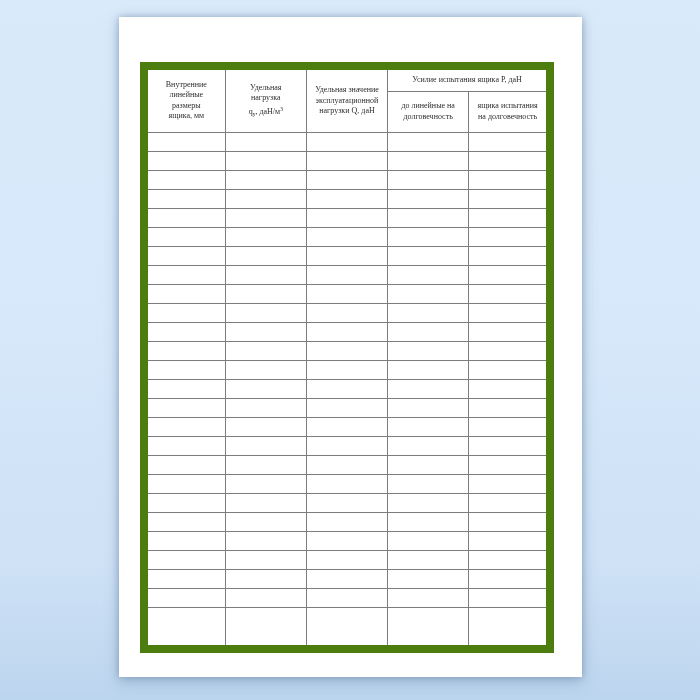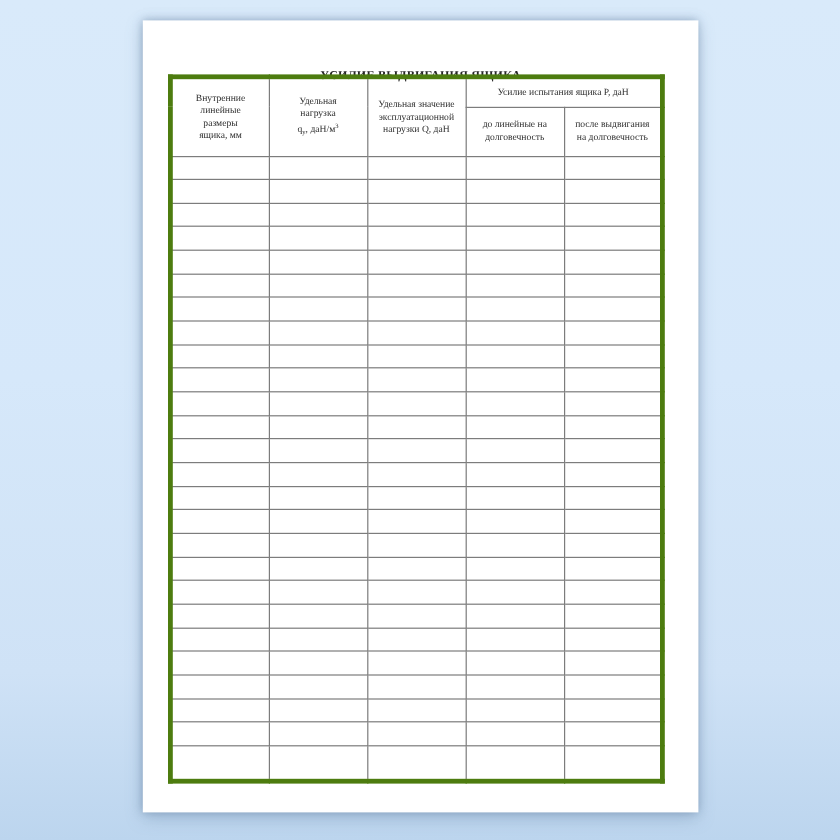--- a/index.html
+++ b/index.html
@@ -37,21 +37,21 @@
     color: #262626;
   }
   table.form-table {
     position: absolute;
     left: 21px;
     top: 45px;
     width: 414px;
     height: 591px;
     border-collapse: collapse;
     table-layout: fixed;
-    border: 4px solid #4d7c0f;
+    border: 8px solid #4d7c0f;
   }
   table.form-table th,
   table.form-table td {
     border: 1px solid #7c7c7c;
     padding: 1px 2px;
     margin: 0;
   }
   table.form-table th {
     font-weight: normal;
     font-size: 8px;
@@ -72,21 +72,20 @@
     vertical-align: 3px;
   }
   tbody td { background: #ffffff; }
 </style>
 </head>
 <body>
 
 <div class="scene">
   <div class="page">
 
-    <div class="doc-title">УСИЛИЕ ВЫДВИГАНИЯ ЯЩИКА</div>
 
     <table class="form-table">
       <colgroup>
         <col style="width:20%">
           <col style="width:20%">
           <col style="width:20%">
           <col style="width:20%">
           <col style="width:20%">
       </colgroup>
       <thead>
@@ -103,21 +102,21 @@
             </div>
           </th>
           <th rowspan="2" class="pre">Удельная значение
 эксплуатационной
 нагрузки Q, даН</th>
           <th colspan="2">Усилие испытания ящика Р, даН</th>
         </tr>
         <tr class="header-row-2">
           <th class="pre">до линейные на
 долговечность</th>
-          <th class="pre">после выдвигания
+          <th class="pre">ящика испытания
 на долговечность</th>
         </tr>
       </thead>
       <tbody id="table-body">
           <tr>
             <td></td>
             <td></td>
             <td></td>
             <td></td>
             <td></td>

